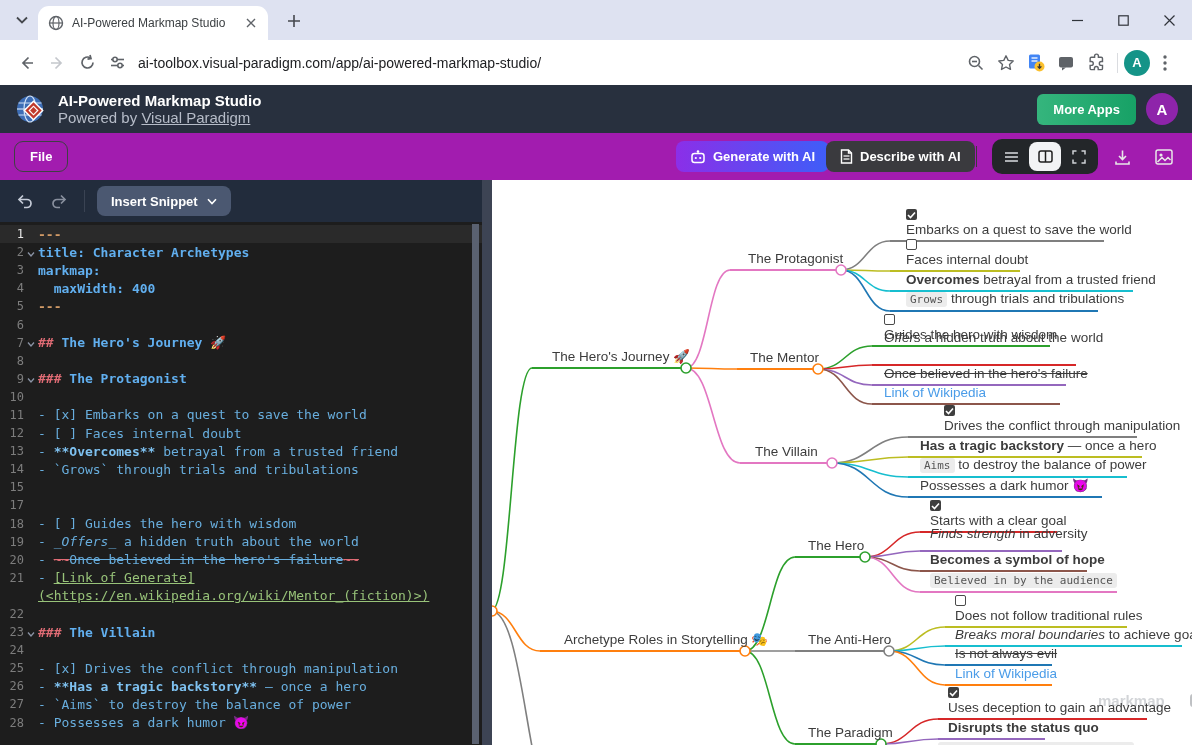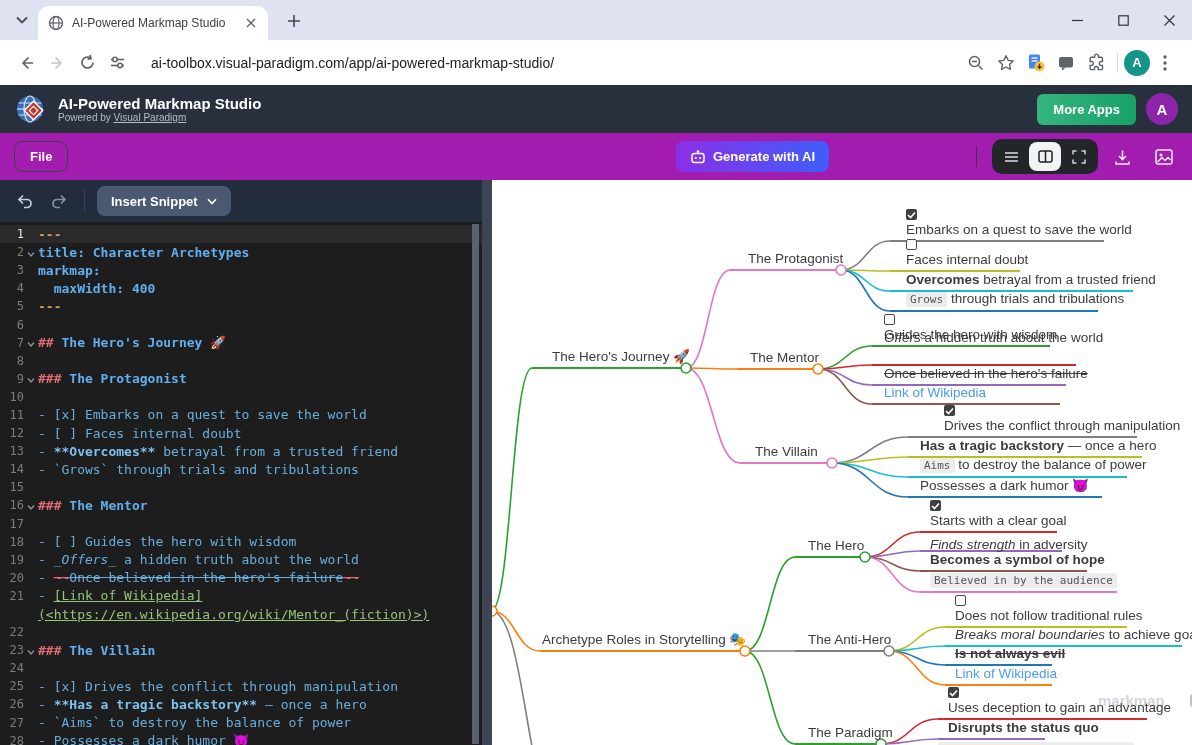--- a/index.html
+++ b/index.html
@@ -11,28 +11,28 @@
   .tabsearch { position:absolute; left:10px; top:9px; width:24px; height:22px; display:flex; align-items:center; justify-content:center; border-radius:6px; }
   .tab { position:absolute; left:38px; top:6px; width:230px; height:34px; background:#fff; border-radius:11px 11px 0 0; display:flex; align-items:center; padding:0 8px 0 10px; gap:8px; }
   .tab-title { flex:1; font-size:12px; color:#3c4043; white-space:nowrap; overflow:hidden; }
   .tab-close { width:18px; height:18px; display:flex; align-items:center; justify-content:center; border-radius:50%; }
   .newtab { position:absolute; left:282px; top:9px; width:24px; height:24px; display:flex; align-items:center; justify-content:center; }
   .winbtns { position:absolute; right:0; top:0; height:40px; display:flex; }
   .winbtn { width:46px; height:40px; display:flex; align-items:center; justify-content:center; }
 
   .urlbar { height:45px; background:#fff; display:flex; align-items:center; padding:0 12px; }
   .navic { width:30px; height:30px; display:flex; align-items:center; justify-content:center; border-radius:50%; flex:none; }
-  .url-text { font-size:14px; color:#202124; margin-left:19px; flex:1; white-space:nowrap; overflow:hidden; }
+  .url-text { font-size:14px; color:#202124; margin-left:6px; flex:1; white-space:nowrap; overflow:hidden; }
   .sep-v { width:1px; height:20px; background:#dadce0; margin:0 6px; flex:none; }
   .br-avatar { width:26px; height:26px; border-radius:50%; background:#159488; color:#fff; font-size:13px; font-weight:bold; display:flex; align-items:center; justify-content:center; flex:none; }
 
   
   .appheader { height:48px; background:#28303e; display:flex; align-items:center; padding:0 14px; gap:10px; }
   .ah-title { font-size:15px; font-weight:bold; color:#fff; line-height:17px; }
-  .ah-sub { font-size:10px; color:#b6bcc8; }
+  .ah-sub { font-size:15px; color:#b6bcc8; }
   .ah-sub a { color:#b6bcc8; text-decoration:underline; }
   .spacer { flex:1; }
   .moreapps { background:linear-gradient(90deg,#35b57d,#17a166); color:#fff; font-size:13px; font-weight:bold; border:none; border-radius:6px; padding:8px 16px; }
   .ah-avatar { width:32px; height:32px; border-radius:50%; background:#8e24aa; color:#fff; font-weight:bold; font-size:15px; display:flex; align-items:center; justify-content:center; }
 
   
   .apptoolbar { position:relative; height:47px; background:#a21caf; }
   .filebtn { position:absolute; left:14px; top:8px; height:31px; padding:0 15px; background:transparent; border:1px solid #3f4043; border-radius:9px; color:#fff; font-size:13px; font-weight:bold; display:flex; align-items:center; }
   .genbtn { position:absolute; left:676px; top:8px; height:31px; padding:0 14px; background:linear-gradient(90deg,#8b2fe8,#3e5ef8); border:none; border-radius:8px; color:#fff; font-size:13px; font-weight:bold; display:flex; align-items:center; gap:7px; }
   .descbtn { position:absolute; left:826px; top:8px; height:31px; padding:0 14px; background:#3a3a3e; border:none; border-radius:8px; color:#fff; font-size:13px; font-weight:bold; display:flex; align-items:center; gap:7px; }
@@ -223,20 +223,29 @@
   <button class="filebtn">File</button>
   <button class="genbtn">
     <svg width="16" height="14" viewBox="0 0 16 14">
         <circle cx="8" cy="1.6" r="1.3" fill="#fff"></circle>
         <rect x="2" y="3.5" width="12" height="9" rx="2.5" fill="none" stroke="#fff" stroke-width="1.5"></rect>
         <circle cx="5.8" cy="8" r="1.1" fill="#fff"></circle>
         <circle cx="10.2" cy="8" r="1.1" fill="#fff"></circle>
       </svg>
     <span>Generate with AI</span>
   </button>
+  <button class="descbtn">
+    <svg width="13" height="15" viewBox="0 0 13 15">
+        <path d="M1.5 1 H8.5 L11.5 4 V14 H1.5 Z" fill="none" stroke="#fff" stroke-width="1.4"></path>
+        <path d="M8.5 1 V4 H11.5" fill="none" stroke="#fff" stroke-width="1.4"></path>
+        <line x1="3.5" y1="7" x2="9.5" y2="7" stroke="#fff" stroke-width="1.2"></line>
+        <line x1="3.5" y1="10" x2="9.5" y2="10" stroke="#fff" stroke-width="1.2"></line>
+      </svg>
+    <span>Describe with AI</span>
+  </button>
   <div class="tb-sep"></div>
   <div class="viewgroup">
     <div class="viewbtn">
         <svg width="15" height="12" viewBox="0 0 15 12">
           <line x1="1" y1="2" x2="14" y2="2" stroke="#cfd2d6" stroke-width="1.6"></line>
           <line x1="1" y1="6" x2="14" y2="6" stroke="#cfd2d6" stroke-width="1.6"></line>
           <line x1="1" y1="10" x2="14" y2="10" stroke="#cfd2d6" stroke-width="1.6"></line>
         </svg>
       </div>
     <div class="viewbtn active">
@@ -371,29 +380,20 @@
           <span class="ln">14</span>
           <span class="fold"></span>
           <span class="lc"><span class="seg-t">- `Grows` through trials and tribulations</span></span>
         </div>
         <div class="crow">
           <span class="ln">15</span>
           <span class="fold"></span>
           <span class="lc"></span>
         </div>
         <div class="crow">
-          <span class="ln">16</span>
-          <span class="fold">
-            <svg width="8" height="7" viewBox="0 0 8 7">
-              <path d="M1 1.5 L4 5 L7 1.5" fill="none" stroke="#8a93a5" stroke-width="1.3"></path>
-            </svg>
-          </span>
-          <span class="lc"><span class="seg-h">### </span><span class="seg-hb">The Mentor</span></span>
-        </div>
-        <div class="crow">
           <span class="ln">17</span>
           <span class="fold"></span>
           <span class="lc"></span>
         </div>
         <div class="crow">
           <span class="ln">18</span>
           <span class="fold"></span>
           <span class="lc"><span class="seg-t">- [ ] Guides the hero with wisdom</span></span>
         </div>
         <div class="crow">
@@ -402,21 +402,21 @@
           <span class="lc"><span class="seg-t">- </span><span class="seg-i">_Offers_</span><span class="seg-t"> a hidden truth about the world</span></span>
         </div>
         <div class="crow">
           <span class="ln">20</span>
           <span class="fold"></span>
           <span class="lc"><span class="seg-t">- </span><span class="seg-sm">~~</span><span class="seg-x">Once believed in the hero's failure</span><span class="seg-sm">~~</span></span>
         </div>
         <div class="crow">
           <span class="ln">21</span>
           <span class="fold"></span>
-          <span class="lc"><span class="seg-t">- </span><span class="seg-a">[Link of Wikipedia]</span></span>
+          <span class="lc"><span class="seg-t">- </span><span class="seg-a">[Link of Generate]</span></span>
         </div>
         <div class="crow">
           <span class="ln"></span>
           <span class="fold"></span>
           <span class="lc"><span class="seg-a">(&lt;https://en.wikipedia.org/wiki/Mentor_(fiction)&gt;)</span></span>
         </div>
         <div class="crow">
           <span class="ln">22</span>
           <span class="fold"></span>
           <span class="lc"></span>
@@ -532,21 +532,21 @@
         <circle cx="349" cy="90" r="5" fill="#fff" stroke="#e377c2" stroke-width="1.6"></circle>
         <circle cx="326" cy="189" r="5" fill="#fff" stroke="#ff7f0e" stroke-width="1.6"></circle>
         <circle cx="340" cy="283" r="5" fill="#fff" stroke="#e377c2" stroke-width="1.6"></circle>
         <circle cx="373" cy="377" r="5" fill="#fff" stroke="#2ca02c" stroke-width="1.6"></circle>
         <circle cx="397" cy="471" r="5" fill="#fff" stroke="#7f7f7f" stroke-width="1.6"></circle>
         <circle cx="389" cy="564" r="5" fill="#fff" stroke="#2ca02c" stroke-width="1.6"></circle>
       </svg>
   <div class="mnode" style="left: 60px; bottom: 380px;">
         <span class="lbl"><span>The Hero's Journey </span><span class="ms-e">🚀</span></span>
       </div>
-      <div class="mnode" style="left: 50px; bottom: 97px; justify-content: center;">
+      <div class="mnode" style="left: 72px; bottom: 97px; justify-content: center;">
         <span class="lbl"><span>Archetype Roles in Storytelling </span><span class="ms-e">🎭</span></span>
       </div>
       <div class="mnode" style="left: 256px; bottom: 478px;">
         <span class="lbl"><span>The Protagonist</span></span>
       </div>
       <div class="mnode" style="left: 258px; bottom: 379px;">
         <span class="lbl"><span>The Mentor</span></span>
       </div>
       <div class="mnode" style="left: 263px; bottom: 285px;">
         <span class="lbl"><span>The Villain</span></span>
@@ -609,37 +609,37 @@
         <span class="lbl"><span>Possesses a dark humor </span><span class="ms-e">😈</span></span>
       </div>
       <div class="mnode" style="left: 438px; bottom: 216px;">
         <span class="mcb on">
           <svg width="9" height="8" viewBox="0 0 9 8">
             <path d="M1 4 L3.5 6.5 L8 1.5" fill="none" stroke="#fff" stroke-width="1.6"></path>
           </svg>
         </span>
         <span class="lbl"><span>Starts with a clear goal</span></span>
       </div>
-      <div class="mnode" style="left: 438px; bottom: 192px;">
+      <div class="mnode" style="left: 438px; bottom: 203px;">
         <span class="lbl"><span class="ms-i">Finds strength</span><span> in adversity</span></span>
       </div>
       <div class="mnode" style="left: 438px; bottom: 177px;">
         <span class="lbl"><span class="ms-b">Becomes a symbol of hope</span></span>
       </div>
       <div class="mnode" style="left: 438px; bottom: 156px;">
         <span class="lbl"><span class="ms-c">Believed in by the audience</span></span>
       </div>
       <div class="mnode" style="left: 463px; bottom: 121px;">
         <span class="mcb off"></span>
         <span class="lbl"><span>Does not follow traditional rules</span></span>
       </div>
       <div class="mnode" style="left: 463px; bottom: 102px;">
         <span class="lbl"><span class="ms-i">Breaks moral boundaries</span><span> to achieve goals</span></span>
       </div>
-      <div class="mnode" style="left: 463px; bottom: 83px; font-weight: bold;">
+      <div class="mnode" style="left: 463px; bottom: 83px;">
         <span class="lbl"><span class="ms-x">Is not always evil</span></span>
       </div>
       <div class="mnode" style="left: 463px; bottom: 63px;">
         <span class="lbl"><span class="ms-a">Link of Wikipedia</span></span>
       </div>
       <div class="mnode" style="left: 456px; bottom: 29px;">
         <span class="mcb on">
           <svg width="9" height="8" viewBox="0 0 9 8">
             <path d="M1 4 L3.5 6.5 L8 1.5" fill="none" stroke="#fff" stroke-width="1.6"></path>
           </svg>

